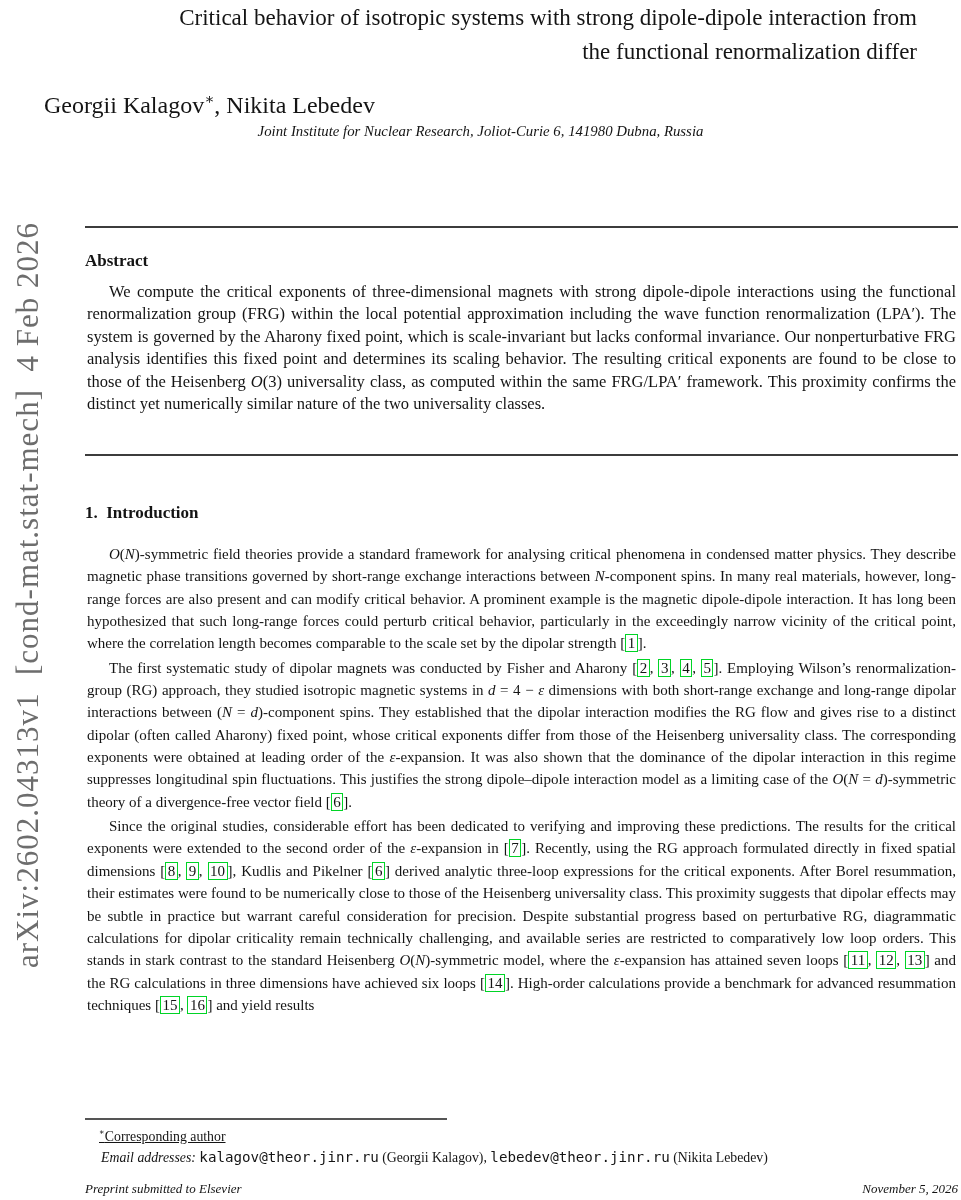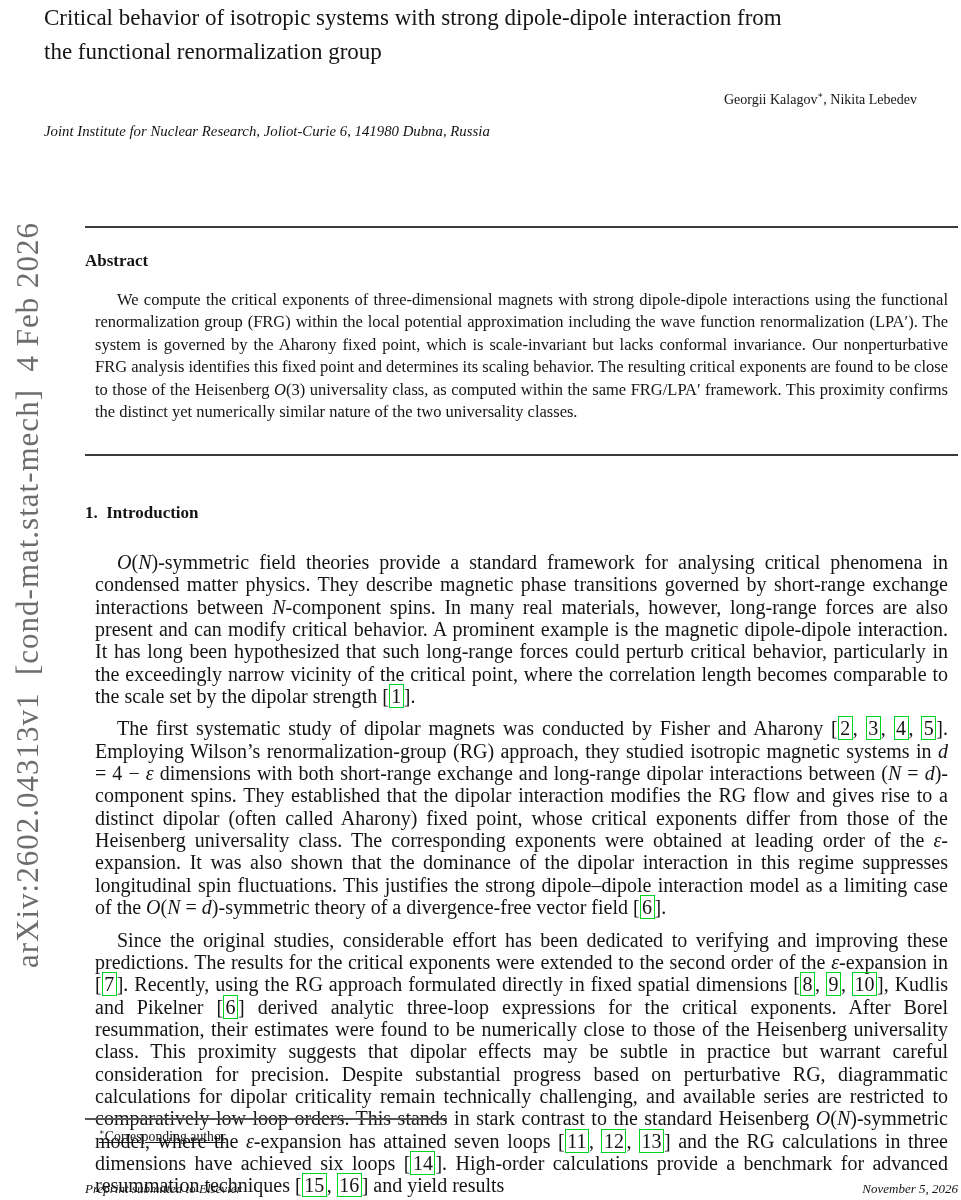--- a/index.html
+++ b/index.html
@@ -8,46 +8,46 @@
     font-family:"Liberation Serif","DejaVu Serif",serif; color:#141414;
     overflow:hidden;
   }
   .watermark {
     position:absolute; left:28px; top:595px;
     transform:translate(-50%,-50%) rotate(-90deg);
     white-space:pre; font-size:31px; color:#6d6d6d; letter-spacing:1px;
   }
   .title {
     position:absolute; left:44px; top:1px; width:873px;
-    text-align:left; font-size:23px; line-height:34px;
+    text-align:right; font-size:23px; line-height:34px;
   }
   .authors {
     position:absolute; left:44px; top:92px; width:873px;
-    text-align:right; font-size:14px;
+    text-align:left; font-size:24px;
   }
   .affiliation {
     position:absolute; left:44px; top:123px; width:873px;
-    text-align:left; font-style:italic; font-size:14.8px;
+    text-align:center; font-style:italic; font-size:14.8px;
   }
   .rule { position:absolute; left:85px; width:873px; border-top:2px solid #3c3c3c; }
   .rule1 { top:226px; }
   .rule2 { top:454px; }
   .abs-head { position:absolute; left:85px; top:243px; font-size:17px; font-weight:bold;margin-top:8px; }
   .abs-body {
     position:absolute; left:85px; top:279px; width:873px;
     font-size:16.5px; line-height:22.4px; text-align:justify;
   }
-  .abs-body p, .body-text p { margin:10px; text-indent:22px; }
+  .abs-body p, .body-text p { margin:2px; text-indent:22px; }
   .sec-head {
     position:absolute; left:85px; top:503px; font-size:17px; font-weight:bold;
     white-space:pre-wrap;
   }
   .body-text {
     position:absolute; left:85px; top:541px; width:873px;
-    font-size:20px; line-height:22.35px; text-align:justify;
+    font-size:15px; line-height:22.35px; text-align:justify;
   }
   .it { font-style:italic; }
   .mono { font-family:"DejaVu Sans Mono","Liberation Mono",monospace; font-size:14.2px; }
   .cite { border:1.5px solid #00d426; padding:0 1.5px; }
   sup { font-size:62%; line-height:0; }
   .footnote {
     position:absolute; left:85px; top:1118px; width:873px;
     font-size:13.8px; line-height:20px;
   }
   .fn-rule { width:362px; border-top:2px solid #555; margin-bottom:7px; }
@@ -61,21 +61,21 @@
 </style>
 </head>
 <body>
 
 <div class="page">
 
   <div class="watermark">arXiv:2602.04313v1  [cond-mat.stat-mech]  4 Feb 2026</div>
 
   <div class="title">
     <div>Critical behavior of isotropic systems with strong dipole-dipole interaction from</div>
-    <div>the functional renormalization group</div>
+    <div>the functional renormalization differ</div>
   </div>
 
   <div class="authors"><span>Georgii Kalagov</span><sup>∗</sup><span>, Nikita Lebedev</span></div>
 
   <div class="affiliation">Joint Institute for Nuclear Research, Joliot-Curie 6, 141980 Dubna, Russia</div>
 
   <div class="rule rule1"></div>
 
   <div class="abs-head">Abstract</div>
 
@@ -89,20 +89,21 @@
 
   <div class="body-text">
     <p><span class="it">O</span><span>(</span><span class="it">N</span><span>)-symmetric field theories provide a standard framework for analysing critical phenomena in condensed matter physics. They describe magnetic phase transitions governed by short-range exchange interactions between </span><span class="it">N</span><span>-component spins. In many real materials, however, long-range forces are also present and can modify critical behavior. A prominent example is the magnetic dipole-dipole interaction. It has long been hypothesized that such long-range forces could perturb critical behavior, particularly in the exceedingly narrow vicinity of the critical point, where the correlation length becomes comparable to the scale set by the dipolar strength [</span><span class="cite">1</span><span>].</span></p>
     <p><span>The first systematic study of dipolar magnets was conducted by Fisher and Aharony [</span><span class="cite">2</span><span>, </span><span class="cite">3</span><span>, </span><span class="cite">4</span><span>, </span><span class="cite">5</span><span>]. Employing Wilson’s renormalization-group (RG) approach, they studied isotropic magnetic systems in </span><span class="it">d</span><span> = 4 − </span><span class="it">ε</span><span> dimensions with both short-range exchange and long-range dipolar interactions between (</span><span class="it">N</span><span> = </span><span class="it">d</span><span>)-component spins. They established that the dipolar interaction modifies the RG flow and gives rise to a distinct dipolar (often called Aharony) fixed point, whose critical exponents differ from those of the Heisenberg universality class. The corresponding exponents were obtained at leading order of the </span><span class="it">ε</span><span>-expansion. It was also shown that the dominance of the dipolar interaction in this regime suppresses longitudinal spin fluctuations. This justifies the strong dipole–dipole interaction model as a limiting case of the </span><span class="it">O</span><span>(</span><span class="it">N</span><span> = </span><span class="it">d</span><span>)-symmetric theory of a divergence-free vector field [</span><span class="cite">6</span><span>].</span></p>
     <p><span>Since the original studies, considerable effort has been dedicated to verifying and improving these predictions. The results for the critical exponents were extended to the second order of the </span><span class="it">ε</span><span>-expansion in [</span><span class="cite">7</span><span>]. Recently, using the RG approach formulated directly in fixed spatial dimensions [</span><span class="cite">8</span><span>, </span><span class="cite">9</span><span>, </span><span class="cite">10</span><span>], Kudlis and Pikelner [</span><span class="cite">6</span><span>] derived analytic three-loop expressions for the critical exponents. After Borel resummation, their estimates were found to be numerically close to those of the Heisenberg universality class. This proximity suggests that dipolar effects may be subtle in practice but warrant careful consideration for precision. Despite substantial progress based on perturbative RG, diagrammatic calculations for dipolar criticality remain technically challenging, and available series are restricted to comparatively low loop orders. This stands in stark contrast to the standard Heisenberg </span><span class="it">O</span><span>(</span><span class="it">N</span><span>)-symmetric model, where the </span><span class="it">ε</span><span>-expansion has attained seven loops [</span><span class="cite">11</span><span>, </span><span class="cite">12</span><span>, </span><span class="cite">13</span><span>] and the RG calculations in three dimensions have achieved six loops [</span><span class="cite">14</span><span>]. High-order calculations provide a benchmark for advanced resummation techniques [</span><span class="cite">15</span><span>, </span><span class="cite">16</span><span>] and yield results</span></p>
   </div>
 
   <div class="footnote">
     <div class="fn-rule"></div>
     <div class="fn-1"><sup>∗</sup><span>Corresponding author</span></div>
+    <div class="fn-2"><span class="it">Email addresses: </span><span class="mono">kalagov@theor.jinr.ru</span><span> (Georgii Kalagov), </span><span class="mono">lebedev@theor.jinr.ru</span><span> (Nikita Lebedev)</span></div>
   </div>
 
   <div class="footer">
     <span>Preprint submitted to Elsevier</span>
     <span>November 5, 2026</span>
   </div>
 
 </div>
 
 </body></html>

